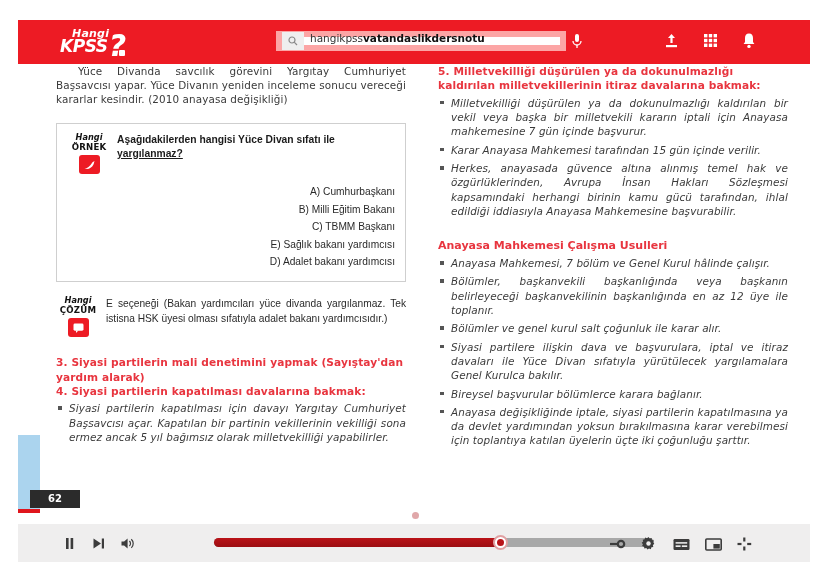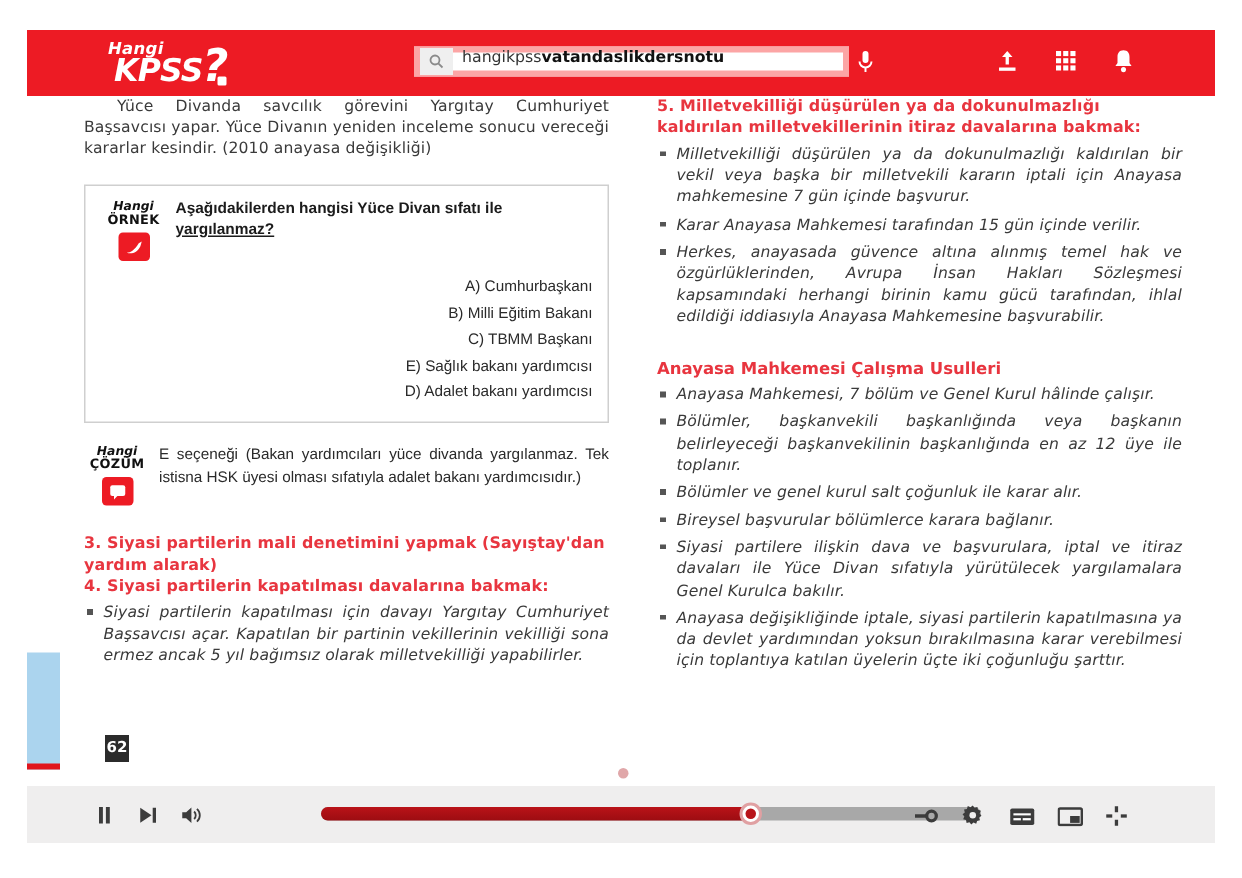--- a/index.html
+++ b/index.html
@@ -21,36 +21,36 @@
   .logo {
     margin-left: 42px;
     color: #ffffff;
     line-height: 0.9;
     font-style: italic;
     font-weight: bold;
     user-select: none;
     position: relative;
   }
   .logo .l1 { font-size: 11px; letter-spacing: .2px; display:block; margin-left:12px;}
-  .logo .l2 { font-size: 21px; letter-spacing: -.5px; display:block;margin-left:16px; }
+  .logo .l2 { font-size: 17px; letter-spacing: -.5px; display:block; }
   .logo .qm {
     position:absolute; right:-17px; top:2px;
     font-size: 30px; font-weight: bold; font-style: italic; line-height: 1;
   }
   .logo .dot {
     position:absolute; right:-16px; bottom:-1px;
     width:6px; height:6px; background:#fff; border-radius:1px;
   }
 
   .searchwrap {
     position: absolute; left: 258px; top: 11px;
     width: 290px; height: 20px;
     display: flex; align-items: center;
     background: #ffffff;
-    border: 4px solid #fca5a5;
+    border: 6px solid #fca5a5;
   }
   .search-icon-box {
     width: 22px; height: 18px; background:#efefef;
     display:flex; align-items:center; justify-content:center;
     flex: 0 0 auto;
   }
   .search-input {
     border: none; outline: none; flex: 1 1 auto;
     height: 18px; padding: 0 6px;
     font-size: 10.5px; color: #333;
@@ -177,23 +177,22 @@
     background: #abd4ee;
   }
   .scrollbar .redline {
     position: absolute; bottom: 0; left: 0; width: 100%; height: 4px;
     background: #e0151d;
   }
   .pagebadge {
     position: absolute; left: 30px; top: 490px;
     background: #2b2b2b; color: #ffffff;
     font-size: 10px; font-weight: bold;
-    padding: 3px 1px 4px;
+    padding: 3px 18px 4px;
     line-height: 11px;
-    margin-left: 40px;
   }
 
   .dot-mark {
     position:absolute; left: 412px; top: 512px;
     width: 7px; height: 7px; border-radius: 50%;
     background: #e0a7a9;
   }
 
   
   .playerbar {
@@ -360,22 +359,22 @@
 
     <ul class="bl">
       <li>Herkes, anayasada güvence altına alınmış temel hak ve özgürlüklerinden, Avrupa İnsan Hakları Sözleşmesi kapsamındaki herhangi birinin kamu gücü tarafından, ihlal edildiği iddiasıyla Anayasa Mahkemesine başvurabilir.</li>
     </ul>
 
     <p class="blackhead" style="margin-top:20px">Anayasa Mahkemesi Çalışma Usulleri</p>
     <ul class="bl">
       <li>Anayasa Mahkemesi, 7 bölüm ve Genel Kurul hâlinde çalışır.</li>
       <li>Bölümler, başkanvekili başkanlığında veya başkanın belirleyeceği başkanvekilinin başkanlığında en az 12 üye ile toplanır.</li>
       <li>Bölümler ve genel kurul salt çoğunluk ile karar alır.</li>
+      <li>Siyasi partilere ilişkin dava ve başvurulara, iptal ve itiraz davaları ile Yüce Divan sıfatıyla yürütülecek yargılamalara Genel Kurulca bakılır.</li>
       <li>Bireysel başvurular bölümlerce karara bağlanır.</li>
-      <li>Siyasi partilere ilişkin dava ve başvurulara, iptal ve itiraz davaları ile Yüce Divan sıfatıyla yürütülecek yargılamalara Genel Kurulca bakılır.</li>
       <li>Anayasa değişikliğinde iptale, siyasi partilerin kapatılmasına ya da devlet yardımından yoksun bırakılmasına karar verebilmesi için toplantıya katılan üyelerin üçte iki çoğunluğu şarttır.</li>
     </ul>
   </div>
 </div>
 
 <div class="scrollbar">
   <div class="redline"></div>
 </div>
 <div class="pagebadge">62</div>
 <div class="dot-mark"></div>

